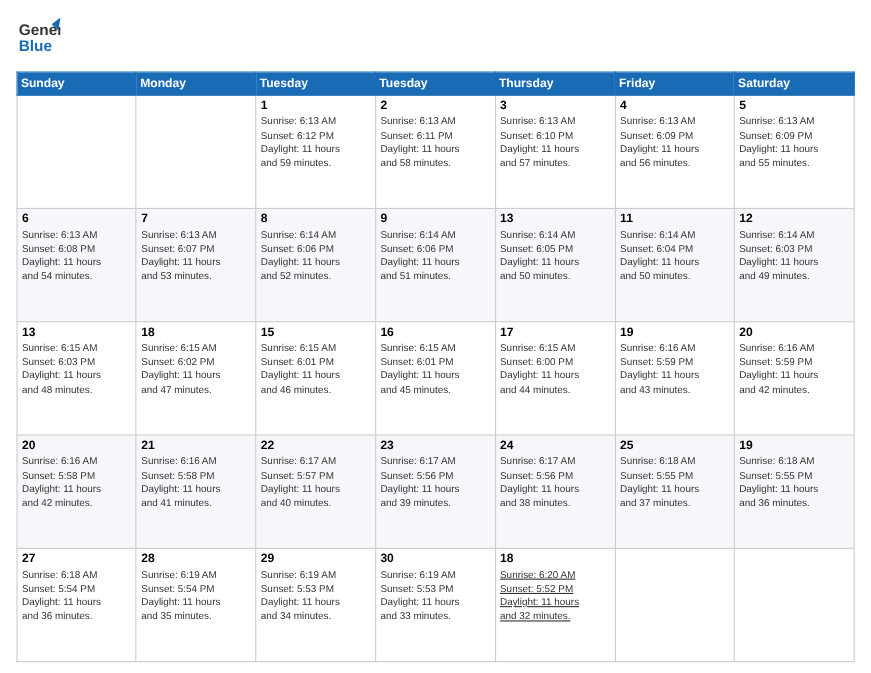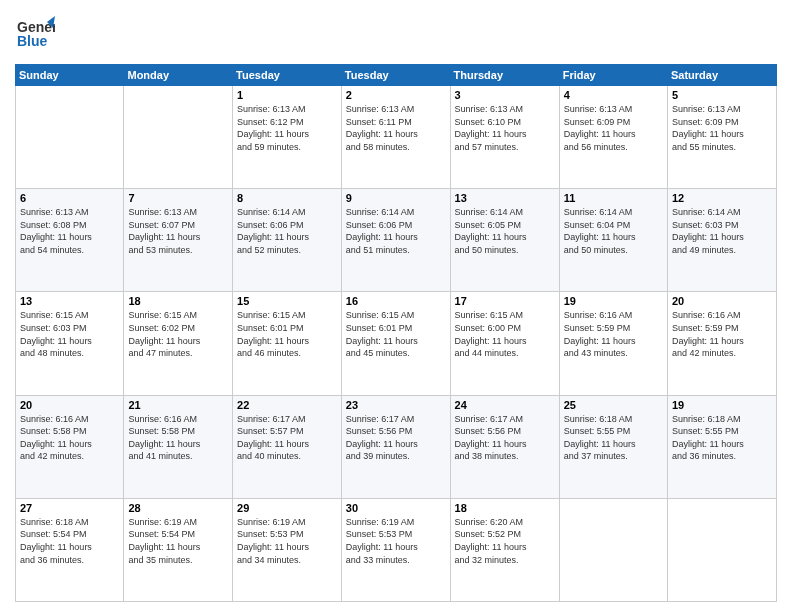--- a/index.html
+++ b/index.html
@@ -331,21 +331,21 @@
           </td>
           <td>
             <span class="day-number">30</span>
             <div class="day-info" style="white-space: pre-line;">Sunrise: 6:19 AM
 Sunset: 5:53 PM
 Daylight: 11 hours
 and 33 minutes.</div>
           </td>
           <td>
             <span class="day-number">18</span>
-            <div class="day-info" style="white-space: pre-line;">Sunrise: 6:20 AM
+            <div class="day-info" style="white-space: pre-line; text-decoration: underline;">Sunrise: 6:20 AM
 Sunset: 5:52 PM
 Daylight: 11 hours
 and 32 minutes.</div>
           </td>
           <td class="empty-cell"></td>
           <td class="empty-cell"></td>
         </tr>
       </tbody>
   </table>
 </div>

